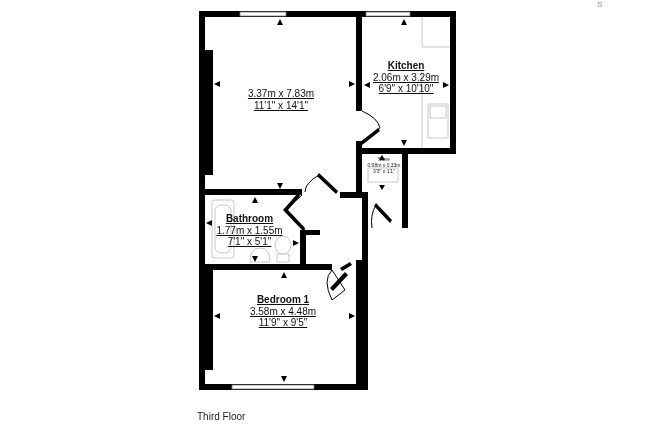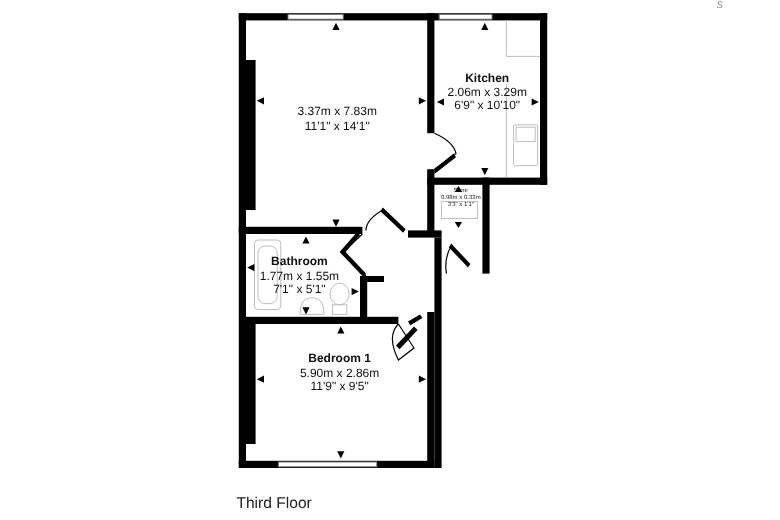--- a/index.html
+++ b/index.html
@@ -1,22 +1,22 @@
 <!DOCTYPE html>
 <html><head>
 <meta charset="utf-8">
 <style>
   html, body { margin:0; padding:0; background:#ffffff; }
   body { width:650px; height:433px; position:relative; overflow:hidden; font-family:"Liberation Sans", sans-serif; }
   #plan { position:absolute; left:0; top:0; width:650px; height:433px; }
-  .room-label { position:absolute; text-align:center; color:#111; line-height:1.15; }
+  .room-label { position:absolute; text-align:center; color:#111; line-height:1.15;text-decoration:underline; }
   .room-label .name { font-weight:bold; font-size:10px; }
   .room-label .dim { font-size:10px; }
   .store-label { position:absolute; text-align:center; color:#222; font-size:5px; line-height:1.2; }
-  .floor-title { position:absolute; left:197px; top:411px; font-size:13px; color:#222; }
+  .floor-title { position:absolute; left:197px; top:411px; font-size:10px; color:#222; }
   .compass { position:absolute; left:597px; top:0px; font-size:8px; color:#888; font-style:italic; }
 </style>
 </head>
 <body>
 
 <svg id="plan" viewBox="0 0 650 433" xmlns="http://www.w3.org/2000/svg">
 
   <g fill="#000">
 
     <rect x="199" y="11" width="163" height="6"></rect>
@@ -133,18 +133,18 @@
 </div>
 
 <div class="room-label" style="left:212px;top:213px;width:75px;">
   <div class="name">Bathroom</div>
   <div class="dim">1.77m x 1.55m</div>
   <div class="dim">7'1" x 5'1"</div>
 </div>
 
 <div class="room-label" style="left:228px;top:294px;width:110px;">
   <div class="name">Bedroom 1</div>
-  <div class="dim">5.90m x 2.86m</div>
+  <div class="dim">3.58m x 4.48m</div>
   <div class="dim">11'9" x 9'5"</div>
 </div>
 
 <div class="floor-title">Third Floor</div>
 <div class="compass">S</div>
 
 </body></html>

